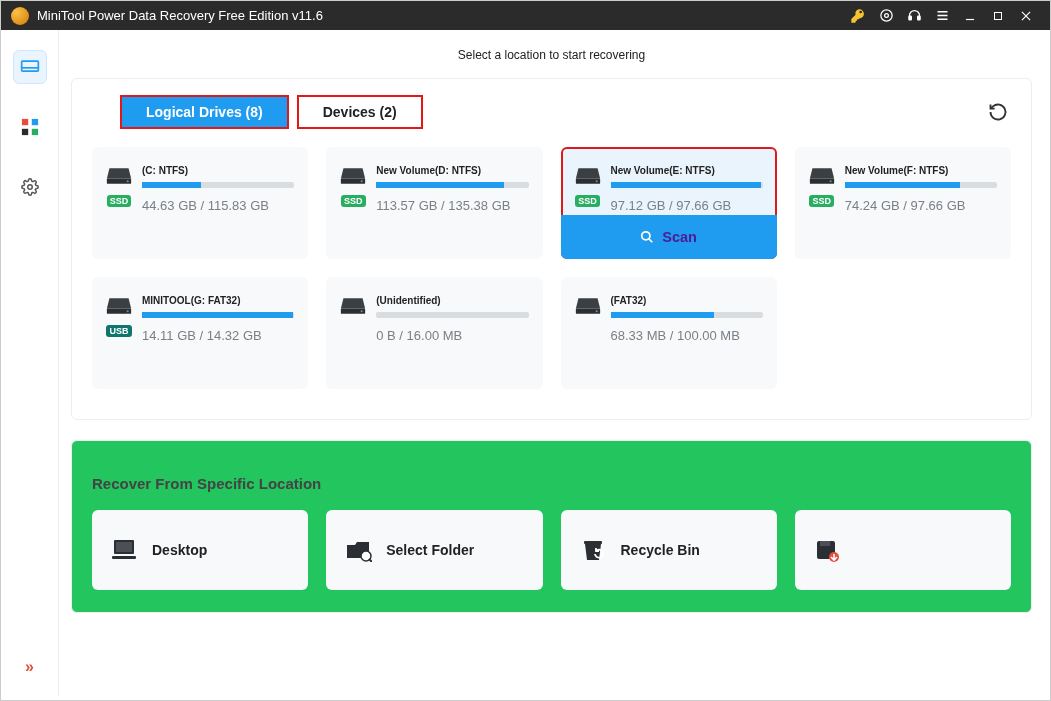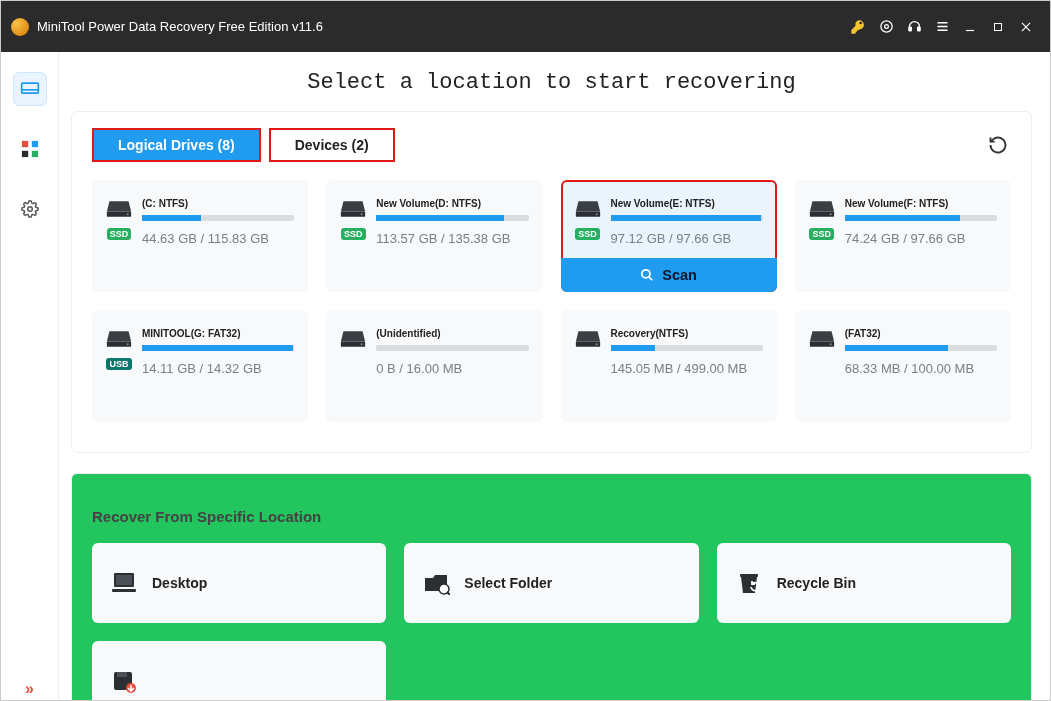--- a/index.html
+++ b/index.html
@@ -1,58 +1,58 @@
 <!DOCTYPE html>
 <html><head>
 <meta charset="utf-8">
 <style>
   * { box-sizing: border-box; margin: 0; padding: 0; font-family: "Segoe UI", Arial, sans-serif; }
   body { background: #fff; width: 1051px; height: 701px; overflow: hidden; border:1px solid #ccc;}
   
-  .titlebar { height: 51px; background: #2b2b2b; color: #fff; display:flex; align-items:center; padding:0 10px; font-size:13px;}
+  .titlebar { height: 29px; background: #2b2b2b; color: #fff; display:flex; align-items:center; padding:0 10px; font-size:13px;}
   .titlebar .logo { width:18px; height:18px; margin-right:8px; background: radial-gradient(circle at 30% 30%, #f9c14a, #d67a00); border-radius:50%; display:inline-block;}
   .titlebar .title { flex:0 0 auto;}
   .titlebar .spacer { flex:1;}
   .titlebar .tbtn { width:28px; height:28px; display:flex; align-items:center; justify-content:center; color:#fff; cursor:pointer;}
   .titlebar .key { color:#f4c531;}
   
   .body { display:flex; height: calc(701px - 35px); }
   .sidebar { width:58px; background:#fff; border-right:1px solid #eee; display:flex; flex-direction:column; align-items:center; padding-top:20px; gap:26px;}
   .sidebar .sicon { width:34px; height:34px; border-radius:6px; display:flex; align-items:center; justify-content:center; cursor:pointer;}
   .sidebar .sicon.active { background:#eaf4ff; border:1px solid #cfe6ff;}
   .sidebar .expand { margin-top:auto; margin-bottom:20px; color:#e74c3c; font-weight:bold; cursor:pointer;}
   .main { flex:1; padding: 0 18px 18px 12px; overflow:auto;}
-  .heading { text-align:center; font-size:22px; color:#222; padding:18px 0 16px;font-family:Liberation Mono, monospace;}
+  .heading { text-align:center; font-size:12px; color:#222; padding:18px 0 16px;}
   .panel { background:#fff; border:1px solid #eee; border-radius:6px; padding:16px 20px 30px; margin-bottom:20px;}
   
   .tabs { display:flex; align-items:center; gap:8px; margin-bottom:18px;}
   .tab { height:34px; padding:0 24px; display:flex; align-items:center; justify-content:center; font-size:14px; font-weight:600; cursor:pointer; border:2px solid transparent;}
-  .tab.active { background:#1f9bf0; color:#fff;}
+  .tab.active { background:#1f9bf0; color:#fff;margin-left:28px;}
   .tab.hl1 { border:2px solid #e01818;}
   .tab.hl2 { border:2px solid #e01818; background:#fff; color:#222;}
   .refresh { margin-left:auto; width:26px; height:26px; cursor:pointer; color:#555; display:flex; align-items:center; justify-content:center;}
   
   .grid { display:grid; grid-template-columns: repeat(4, 1fr); gap:18px;}
   .card { position:relative; background:#f7f9fb; border-radius:6px; padding:18px 14px 20px; height:112px; cursor:pointer;}
   .card.selected { background:#eaf4fc; border:2px solid #e01818; padding:16px 12px 0; height:112px;}
   .card-inner { display:flex; gap:10px;}
   .drive-ico { display:flex; flex-direction:column; align-items:center; gap:8px; }
   .drv-svg { width:26px; height:22px; }
   .badge { font-size:9px; font-weight:700; color:#fff; background:#27ae60; border-radius:3px; padding:1px 3px;}
   .badge.usb { background:#0f766e;}
   .cinfo { flex:1; min-width:0;}
   .cname { font-size:10px; font-weight:700; color:#222; margin-bottom:6px; white-space:nowrap; overflow:hidden; text-overflow:ellipsis;}
   .bar { height:6px; background:#d9dde0; border-radius:2px; overflow:hidset; position:relative; margin-bottom:10px;}
   .bar .fill { height:100%; background:#1f9bf0;}
   .csize { font-size:13px; color:#7a8086;}
-  .scanbtn { position:absolute; left:-2px; right:-2px; bottom:-2px; height:34px; background:#1f9bf0; color:#0f172a; display:flex; align-items:center; justify-content:center; gap:8px; font-size:14.5px; font-weight:600; border-radius:0 0 6px 6px;}
+  .scanbtn { position:absolute; left:-2px; right:-2px; bottom:-2px; height:44px; background:#1f9bf0; color:#4c1d95; display:flex; align-items:center; justify-content:center; gap:8px; font-size:14.5px; font-weight:600; border-radius:0 0 6px 6px;}
   
   .panel2 { background:#22c55e; border:1px solid #eee; border-radius:6px; padding:34px 20px 22px;}
   .subhead { font-size:15px; font-weight:600; color:#444; margin-bottom:18px;}
-  .grid2 { display:grid; grid-template-columns: repeat(3, 1fr); gap:18px;}
+  .grid2 { display:grid; grid-template-columns: repeat(4, 1fr); gap:18px;}
   .loc-card { background:#f7f9fb; border-radius:6px; padding:22px 18px; display:flex; align-items:center; gap:14px; cursor:pointer; height:80px;}
   .loc-ico { width:28px; height:24px; flex:0 0 auto;}
   .loc-title { font-size:14px; font-weight:700; color:#222;}
   .loc-sub { font-size:12.5px; color:#8a9096; margin-top:4px; white-space:nowrap; overflow:hidden; text-overflow:ellipsis;}
   svg { display:block;}
 </style>
 </head>
 <body>
 
 <div class="titlebar">
@@ -267,38 +267,20 @@
           <div class="card">
     <div class="card-inner">
       <div class="drive-ico">
                 <svg class="drv-svg" viewBox="0 0 30 22">
                   <path d="M4 2 L26 2 L29 14 L1 14 Z" fill="#3a3f44"></path>
                   <rect x="1" y="14" width="28" height="6" rx="1" fill="#2b2f33"></rect>
                   <circle cx="25" cy="17" r="1.2" fill="#888"></circle>
                 </svg>
               </div>
       <div class="cinfo">
-        <div class="cname">Recovery(NTFS)</div>
-        <div class="bar">
-                  <div class="fill" style="width:29%"></div>
-                </div>
-        <div class="csize">145.05 MB / 499.00 MB</div>
-      </div>
-    </div>
-    </div>
-          <div class="card">
-    <div class="card-inner">
-      <div class="drive-ico">
-                <svg class="drv-svg" viewBox="0 0 30 22">
-                  <path d="M4 2 L26 2 L29 14 L1 14 Z" fill="#3a3f44"></path>
-                  <rect x="1" y="14" width="28" height="6" rx="1" fill="#2b2f33"></rect>
-                  <circle cx="25" cy="17" r="1.2" fill="#888"></circle>
-                </svg>
-              </div>
-      <div class="cinfo">
         <div class="cname">(FAT32)</div>
         <div class="bar">
                   <div class="fill" style="width:68%"></div>
                 </div>
         <div class="csize">68.33 MB / 100.00 MB</div>
       </div>
     </div>
     </div>
         </div>
     </div>

